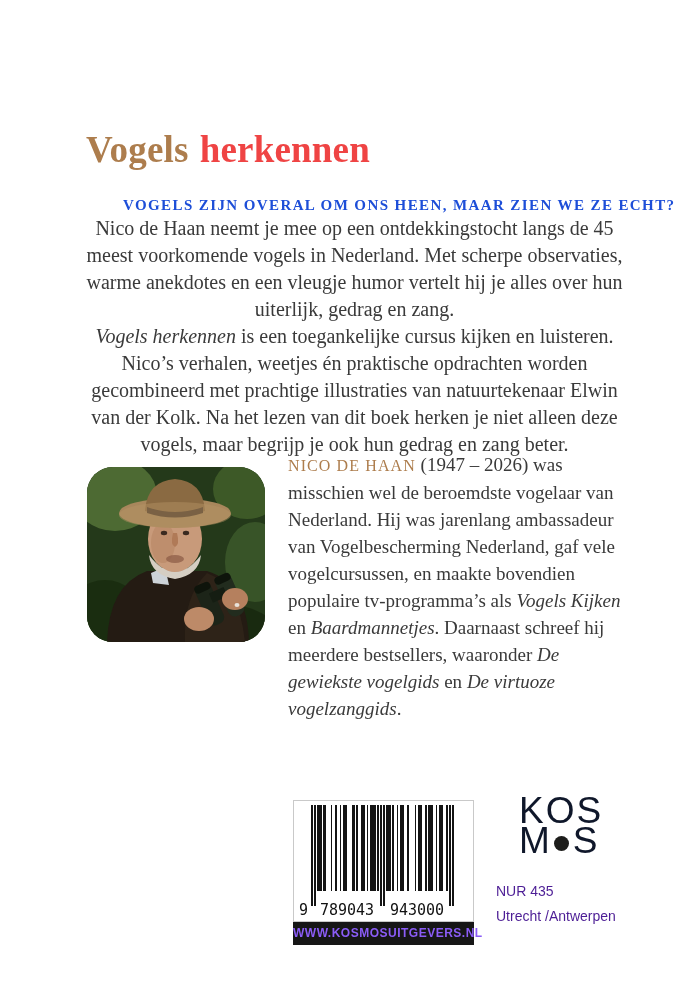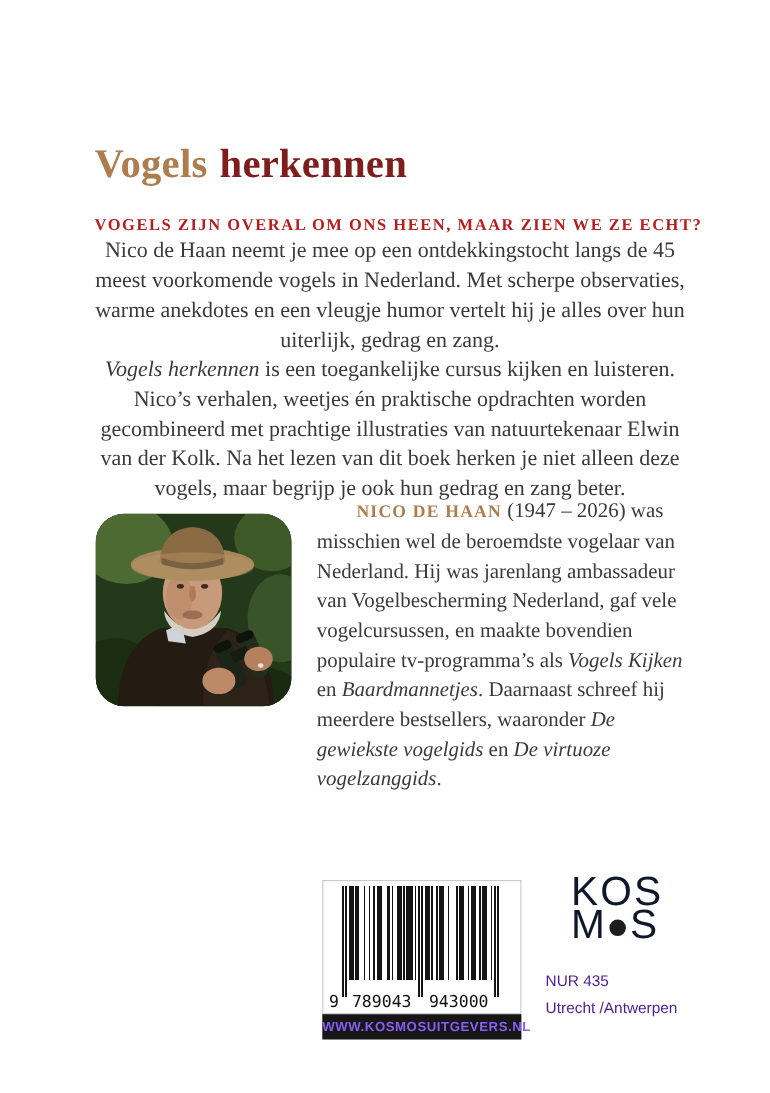--- a/index.html
+++ b/index.html
@@ -24,21 +24,21 @@
   .photo{
     position:absolute;left:87px;top:467px;width:178px;height:175px;
     border-radius:26px;overflow:hidden;background:#243d18;
   }
   .photo svg{display:block;}
   .bio{
     position:absolute;left:288px;top:451px;width:344px;
     font-size:19px;line-height:27px;color:#3a3a3a;
   }
   .seg-sc{
-    font-weight:bold;font-size:16px;letter-spacing:1.1px;margin-left:36px;
+    font-weight:normal;font-size:16px;letter-spacing:1.1px;
   }
   .barcode-box{
     position:absolute;left:293px;top:800px;width:181px;height:122px;
     background:#ffffff;border:1px solid #c9c9c9;box-sizing:border-box;
   }
   .website-bar{
     position:absolute;left:293px;top:922px;width:181px;height:23px;
     background:#161616;color:#8b5cf6;text-align:center;line-height:23px;
     font-family:"Liberation Sans",sans-serif;font-size:12px;font-weight:bold;
     letter-spacing:.5px;white-space:nowrap;
@@ -59,24 +59,24 @@
     color:#4c1d95;
   }
   .imprint div{white-space:nowrap;}
 </style>
 </head>
 <body>
 
 <div class="page">
 
   <div class="title">
-    <span class="w1" style="color: rgb(173, 125, 77);">Vogels</span><span style="color: #7f1d1d;">herkennen</span>
-  </div>
-
-  <div class="tagline" style="color: #b91c1c;">VOGELS ZIJN OVERAL OM ONS HEEN, MAAR ZIEN WE ZE ECHT?</div>
+    <span class="w1" style="color: rgb(173, 125, 77);">Vogels</span><span style="color: #ef4444;">herkennen</span>
+  </div>
+
+  <div class="tagline" style="color: #1d4ed8; margin-left: 37px;">VOGELS ZIJN OVERAL OM ONS HEEN, MAAR ZIEN WE ZE ECHT?</div>
 
   <div class="intro">
     <p>Nico de Haan neemt je mee op een ontdekkingstocht langs de 45 meest voorkomende vogels in Nederland. Met scherpe observaties, warme anekdotes en een vleugje humor vertelt hij je alles over hun uiterlijk, gedrag en zang.</p>
     <p><span style="font-style: italic;">Vogels herkennen</span><span> is een toegankelijke cursus kijken en luisteren. Nico’s verhalen, weetjes én praktische opdrachten worden gecombineerd met prachtige illustraties van natuurtekenaar Elwin van der Kolk. Na het lezen van dit boek herken je niet alleen deze vogels, maar begrijp je ook hun gedrag en zang beter.</span></p>
   </div>
 
   <div class="photo">
     <svg width="178" height="175" viewBox="0 0 178 175" xmlns="http://www.w3.org/2000/svg">
       <rect x="0" y="0" width="178" height="175" fill="#24391a"></rect>
       <ellipse cx="28" cy="28" rx="42" ry="36" fill="#6f9448" opacity="0.55"></ellipse>

